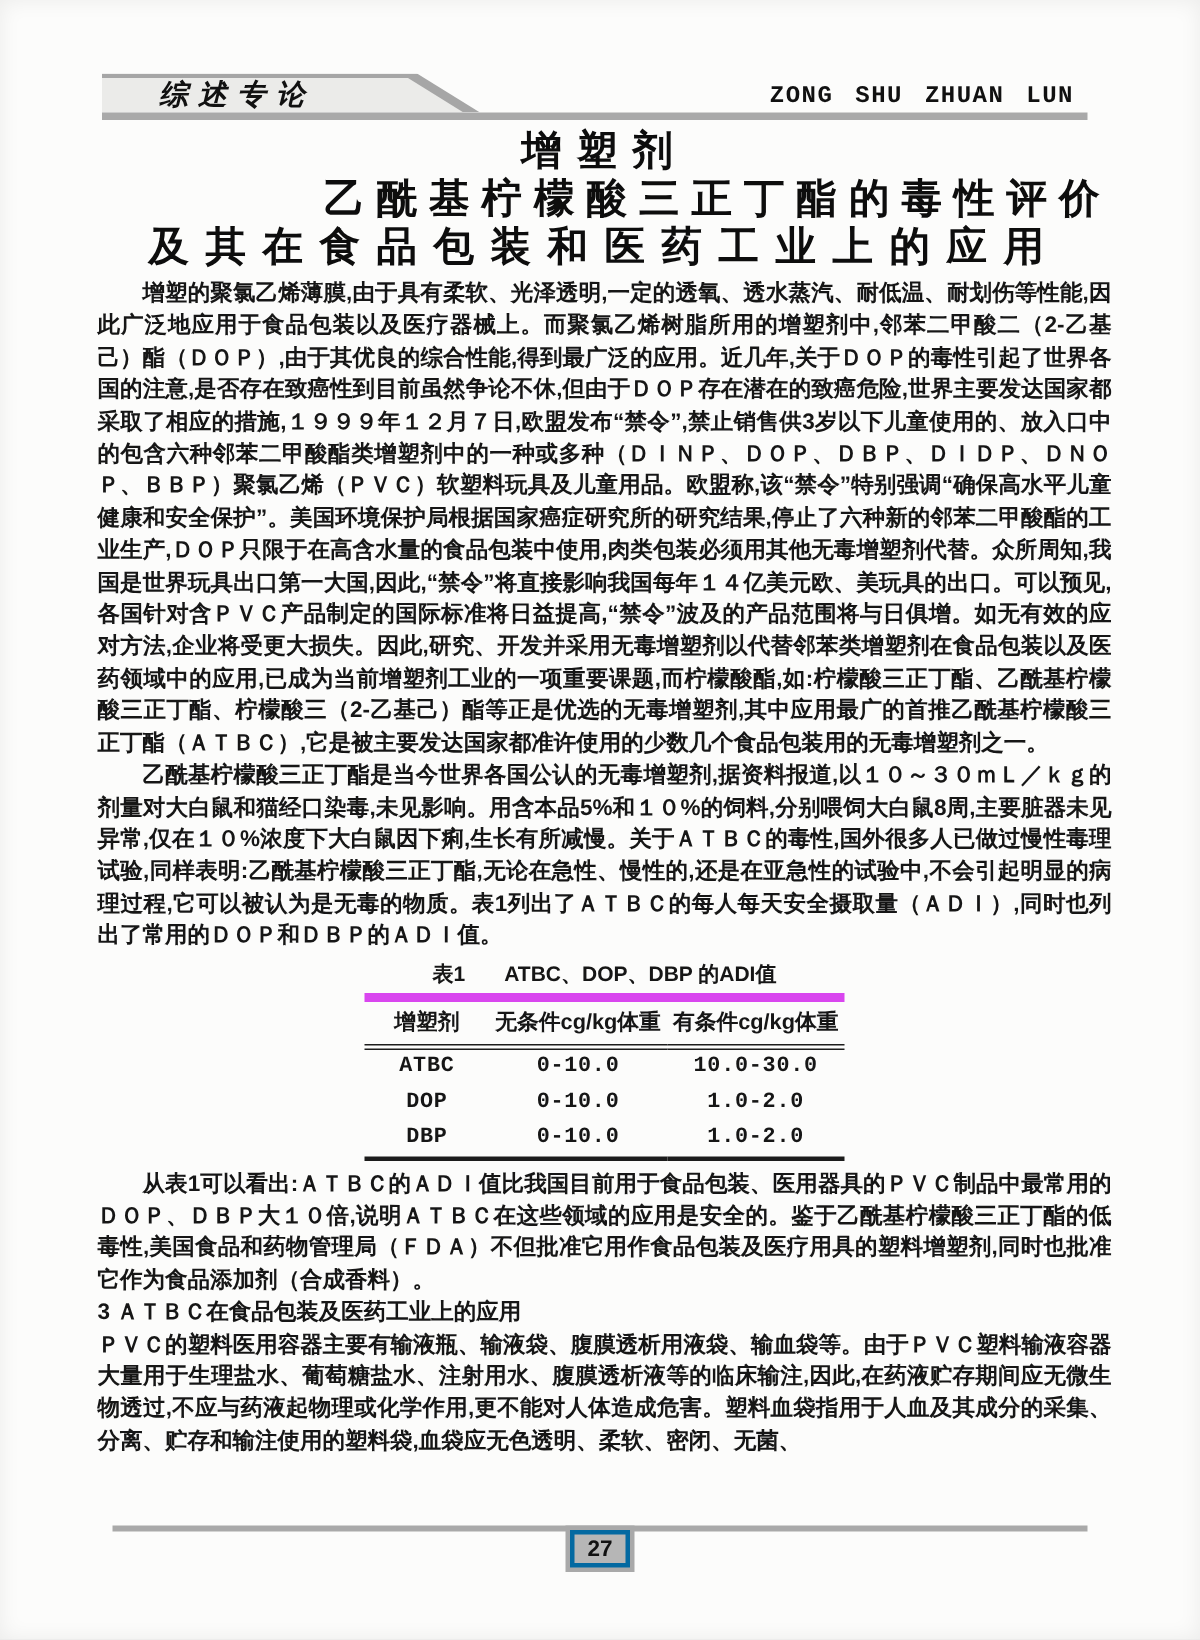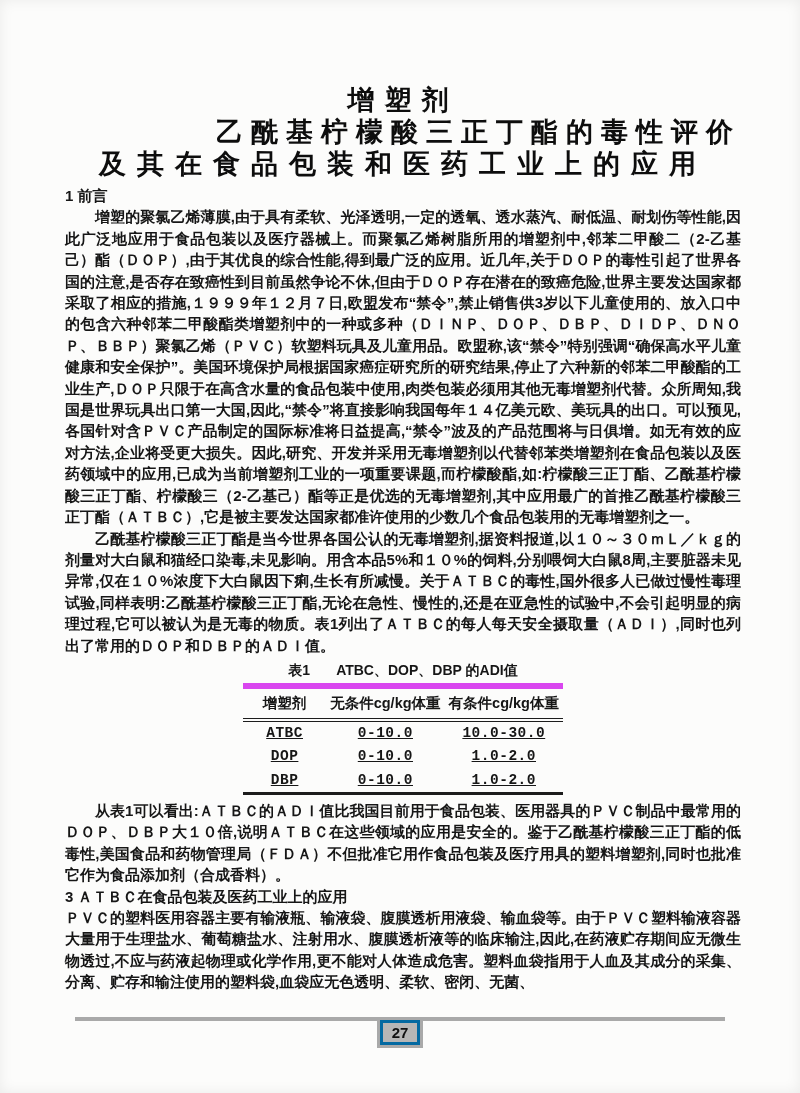--- a/index.html
+++ b/index.html
@@ -43,47 +43,54 @@
 
   
   .tblwrap{width:320px;margin:4px auto 5px;}
   .tcap{display:flex;justify-content:center;gap:26px;
         font-size:14px;font-weight:bold;padding-bottom:2px;
         border-bottom:6px solid #d946ef;text-indent:0;}
   .tblwrap table{width:100%;border-collapse:collapse;border-bottom:3px solid #1c1c1c;}
   .tblwrap th{border-bottom:4px double #1c1c1c;padding:4px 0 3px;
         font-size:14.5px;font-weight:bold;text-align:center;}
   .tblwrap td{padding:1px 0;font-size:14.5px;font-weight:bold;text-align:center;
-        font-family:"Liberation Mono","DejaVu Sans Mono",monospace;letter-spacing:.5px;text-decoration:underline;}
+        font-family:"Liberation Mono","DejaVu Sans Mono",monospace;letter-spacing:.5px;}
   .c1{width:26%;} .c2{width:37%;} .c3{width:37%;}
 
   
   .foot-line{position:absolute;left:75px;width:650px;top:1017px;height:4px;background:#a9a9a9;}
   .page-box{position:absolute;top:1017px;left:50%;transform:translateX(-50%);
         width:46px;height:31px;background:#a9a9a9;padding:3px;box-sizing:border-box;}
   .page-box-inner{width:100%;height:100%;box-sizing:border-box;background:#b6b6b6;
         border:3px solid #0369a1;display:flex;align-items:center;justify-content:center;
         font-size:15px;font-weight:bold;color:#111;}
 </style>
 </head>
 <body>
 
 <div class="page">
 
+  <div class="hdr">
+    <div class="tab">
+      <div class="tab-inner"></div>
+    </div>
+    <span class="tab-label">综述专论</span>
+    <span class="pinyin">ZONG SHU ZHUAN LUN</span>
+    <div class="hdr-bar"></div>
+  </div>
 
   <div class="content">
 
     <h1 class="title">
       <span class="tl tl1">增塑剂</span>
       <span class="tl tl2">乙酰基柠檬酸三正丁酯的毒性评价</span>
       <span class="tl tl3">及其在食品包装和医药工业上的应用</span>
     </h1>
 
     <div class="bd">
-      <h2>1 前言</h2>
       <p class="indent">增塑的聚氯乙烯薄膜,由于具有柔软、光泽透明,一定的透氧、透水蒸汽、耐低温、耐划伤等性能,因此广泛地应用于食品包装以及医疗器械上。而聚氯乙烯树脂所用的增塑剂中,邻苯二甲酸二（2-乙基己）酯（ＤＯＰ）,由于其优良的综合性能,得到最广泛的应用。近几年,关于ＤＯＰ的毒性引起了世界各国的注意,是否存在致癌性到目前虽然争论不休,但由于ＤＯＰ存在潜在的致癌危险,世界主要发达国家都采取了相应的措施,１９９９年１２月７日,欧盟发布“禁令”,禁止销售供3岁以下儿童使用的、放入口中的包含六种邻苯二甲酸酯类增塑剂中的一种或多种（ＤＩＮＰ、ＤＯＰ、ＤＢＰ、ＤＩＤＰ、ＤＮＯＰ、ＢＢＰ）聚氯乙烯（ＰＶＣ）软塑料玩具及儿童用品。欧盟称,该“禁令”特别强调“确保高水平儿童健康和安全保护”。美国环境保护局根据国家癌症研究所的研究结果,停止了六种新的邻苯二甲酸酯的工业生产,ＤＯＰ只限于在高含水量的食品包装中使用,肉类包装必须用其他无毒增塑剂代替。众所周知,我国是世界玩具出口第一大国,因此,“禁令”将直接影响我国每年１４亿美元欧、美玩具的出口。可以预见,各国针对含ＰＶＣ产品制定的国际标准将日益提高,“禁令”波及的产品范围将与日俱增。如无有效的应对方法,企业将受更大损失。因此,研究、开发并采用无毒增塑剂以代替邻苯类增塑剂在食品包装以及医药领域中的应用,已成为当前增塑剂工业的一项重要课题,而柠檬酸酯,如:柠檬酸三正丁酯、乙酰基柠檬酸三正丁酯、柠檬酸三（2-乙基己）酯等正是优选的无毒增塑剂,其中应用最广的首推乙酰基柠檬酸三正丁酯（ＡＴＢＣ）,它是被主要发达国家都准许使用的少数几个食品包装用的无毒增塑剂之一。</p>
 
       <p class="indent">乙酰基柠檬酸三正丁酯是当今世界各国公认的无毒增塑剂,据资料报道,以１０～３０ｍＬ／ｋｇ的剂量对大白鼠和猫经口染毒,未见影响。用含本品5%和１０%的饲料,分别喂饲大白鼠8周,主要脏器未见异常,仅在１０%浓度下大白鼠因下痢,生长有所减慢。关于ＡＴＢＣ的毒性,国外很多人已做过慢性毒理试验,同样表明:乙酰基柠檬酸三正丁酯,无论在急性、慢性的,还是在亚急性的试验中,不会引起明显的病理过程,它可以被认为是无毒的物质。表1列出了ＡＴＢＣ的每人每天安全摄取量（ＡＤＩ）,同时也列出了常用的ＤＯＰ和ＤＢＰ的ＡＤＩ值。</p>
 
       <div class="tblwrap">
         <div class="tcap">
           <span>表1</span>
           <span>ATBC、DOP、DBP 的ADI值</span>
         </div>
         <table>

